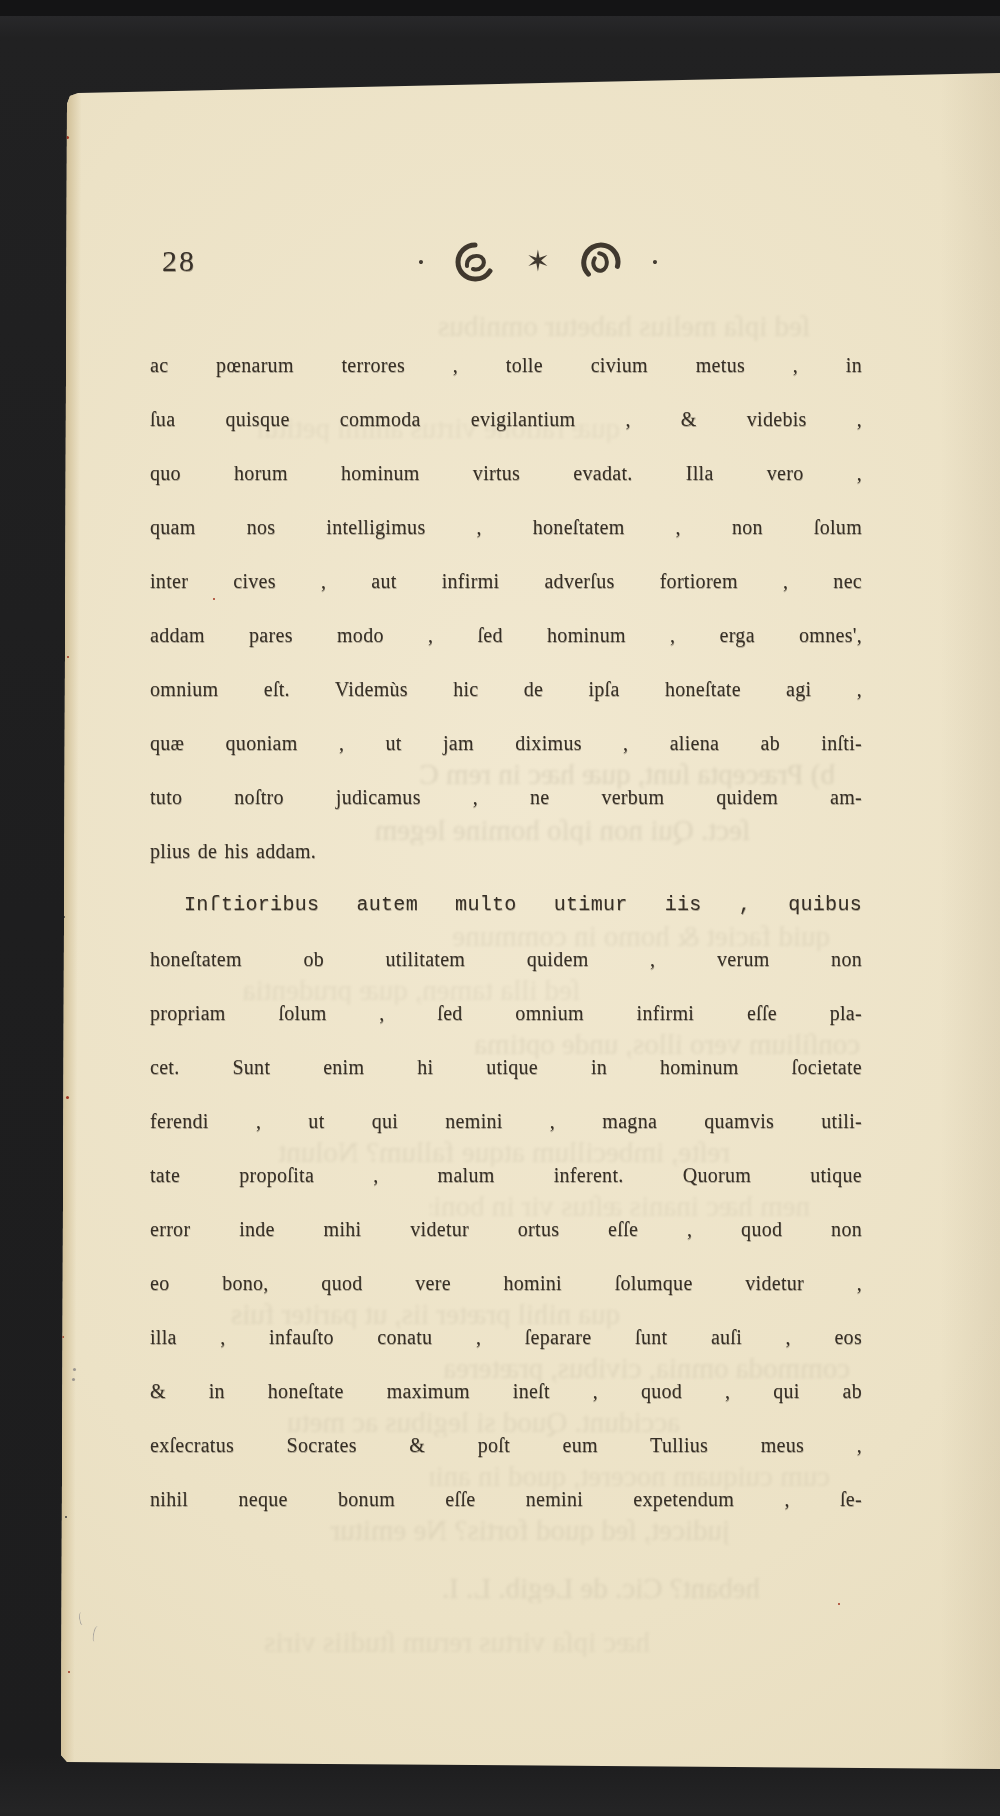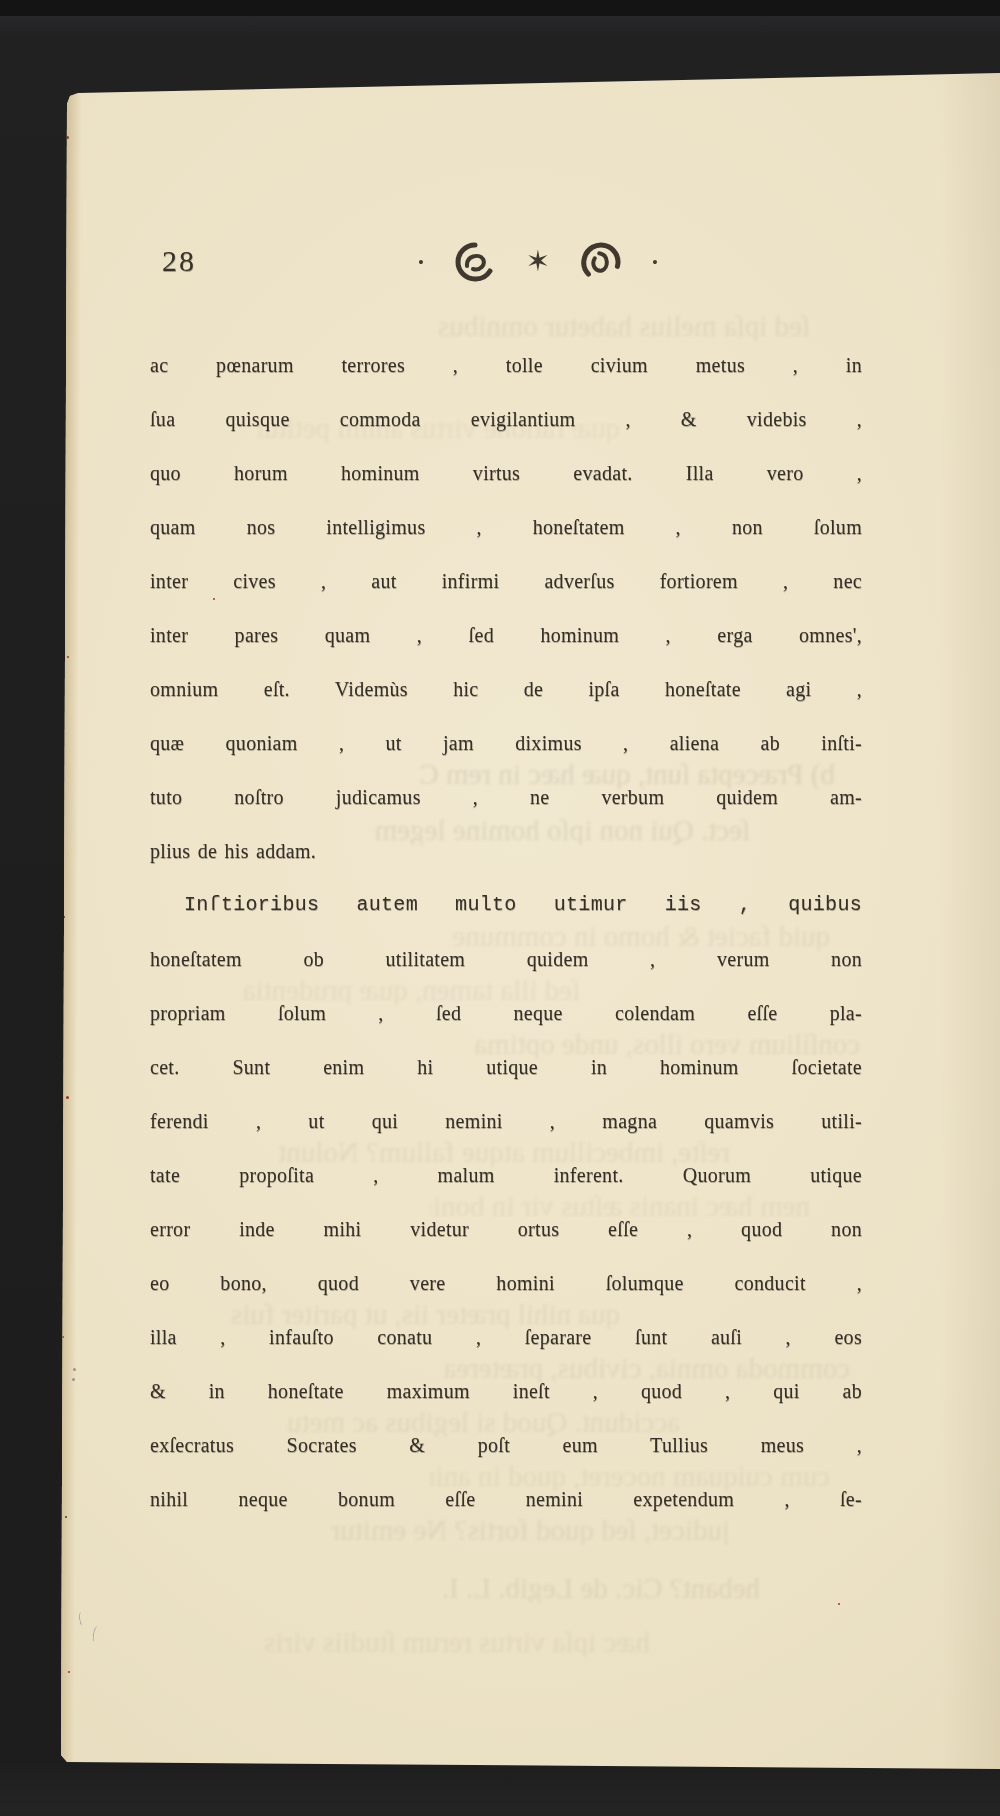--- a/index.html
+++ b/index.html
@@ -110,33 +110,33 @@
         <div class="ghost" style="left: 250px; top: 1500px; width: 480px; opacity: 0.11;">judicet, ſed quod fortis? Ne emitur</div>
         <div class="ghost" style="left: 430px; top: 1558px; width: 330px; opacity: 0.12;">hebant? Cic. de Legib. L. I.</div>
         <div class="ghost" style="left: 250px; top: 1612px; width: 400px; opacity: 0.09;">hæc ipſa virtus rerum ſtudiis viris</div>
       </div>
     <div class="textblock" id="textblock">
         <div class="tline">ac pœnarum terrores , tolle civium metus , in</div>
         <div class="tline">ſua quisque commoda evigilantium , &amp; videbis ,</div>
         <div class="tline">quo horum hominum virtus evadat.  Illa vero ,</div>
         <div class="tline">quam nos intelligimus , honeſtatem , non ſolum</div>
         <div class="tline">inter cives , aut infirmi adverſus fortiorem , nec</div>
-        <div class="tline">inter pares quam , ſed hominum , erga omnes',</div>
+        <div class="tline">addam pares modo , ſed hominum , erga omnes',</div>
         <div class="tline">omnium eſt.  Videmùs hic de ipſa honeſtate agi ,</div>
         <div class="tline">quæ quoniam , ut jam diximus , aliena ab inſti-</div>
         <div class="tline">tuto noſtro judicamus , ne verbum quidem am-</div>
         <div class="tline nj">plius de his addam.</div>
         <div class="tline ind">Inſtioribus autem multo utimur iis , quibus</div>
         <div class="tline">honeſtatem ob utilitatem quidem , verum non</div>
-        <div class="tline">propriam ſolum , ſed neque colendam eſſe pla-</div>
+        <div class="tline">propriam ſolum , ſed omnium infirmi eſſe pla-</div>
         <div class="tline">cet.  Sunt enim hi utique in hominum ſocietate</div>
         <div class="tline">ferendi , ut qui nemini , magna quamvis utili-</div>
         <div class="tline">tate propoſita , malum inferent.  Quorum utique</div>
         <div class="tline">error inde mihi videtur ortus eſſe , quod non</div>
-        <div class="tline">eo bono, quod vere homini ſolumque conducit ,</div>
+        <div class="tline">eo bono, quod vere homini ſolumque videtur ,</div>
         <div class="tline">illa , infauſto conatu , ſeparare ſunt auſi , eos</div>
         <div class="tline">&amp; in honeſtate maximum ineſt , quod , qui ab</div>
         <div class="tline">exſecratus Socrates &amp; poſt eum Tullius meus ,</div>
         <div class="tline">nihil neque bonum eſſe nemini expetendum , ſe-</div>
       </div>
 
     <span class="pencil" style="left:79px;top:1596px;width:5px;height:13px;transform:rotate(-12deg);"></span>
     <span class="pencil" style="left:93px;top:1610px;width:5px;height:16px;transform:rotate(8deg);"></span>
     <span class="inkdot" style="left:73px;top:1352px;width:3px;height:3px;"></span>
     <span class="inkdot" style="left:72px;top:1362px;width:3px;height:3px;"></span>

